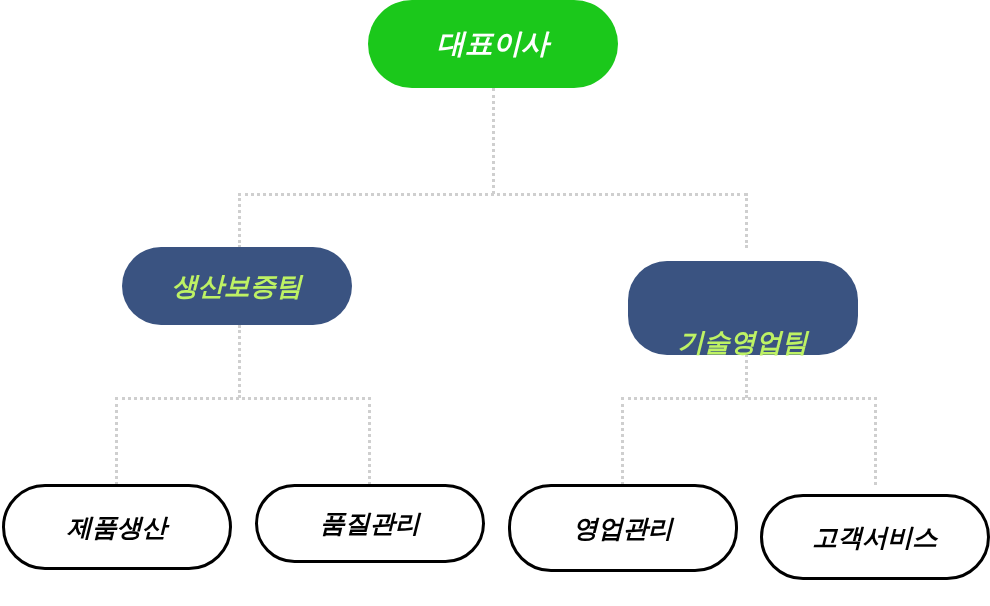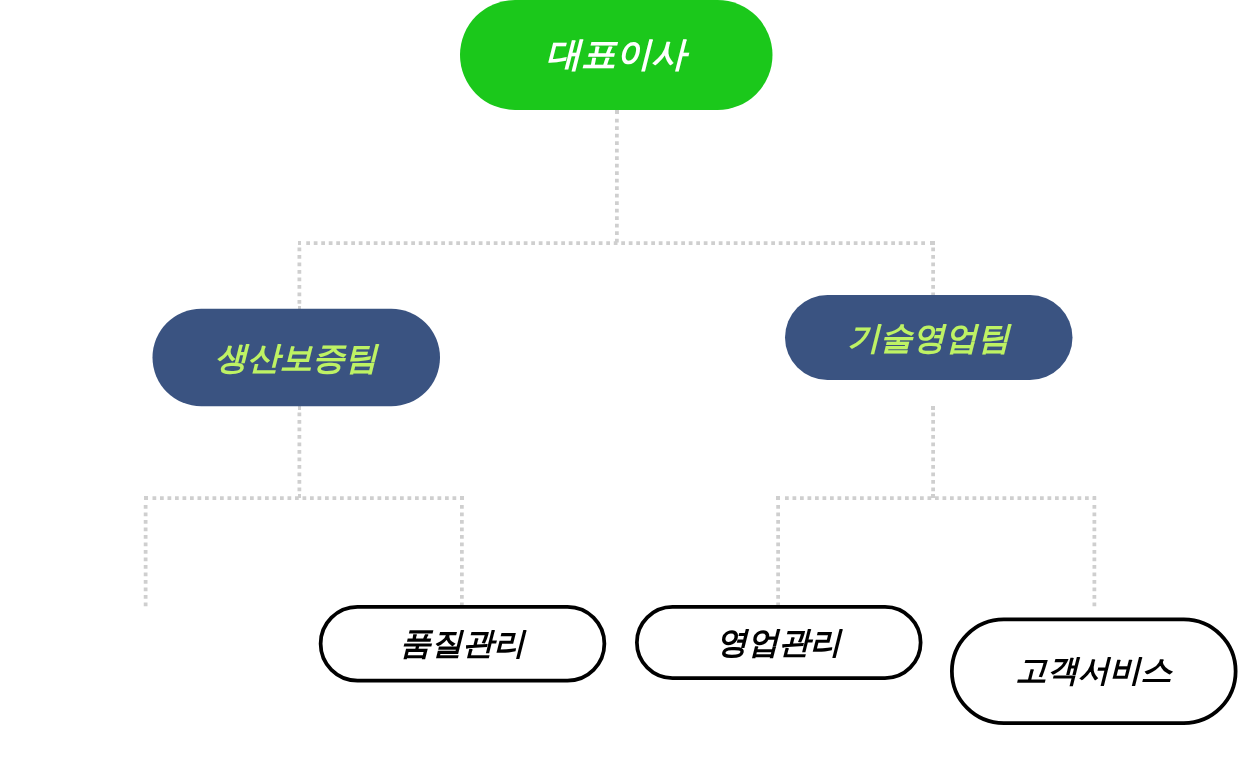--- a/index.html
+++ b/index.html
@@ -110,30 +110,33 @@
   </div>
 
   <div class="node node-root" style="left:368px; top:0px; width:250px; height:88px;">
     <span class="node-label">대표이사</span>
   </div>
 
   <div class="node node-team" style="left:122px; top:247px; width:230px; height:78px;">
     <span class="node-label">생산보증팀</span>
   </div>
 
-  <div class="node node-team" style="left:628px; top:236px; width:230px; height:68px;">
+  <div class="node node-team" style="left:628px; top:261px; width:230px; height:94px;align-items:flex-end;">
     <span class="node-label">기술영업팀</span>
   </div>
 
+  <div class="node node-leaf" style="left:2px; top:484px; width:230px; height:86px;">
+    <span class="node-label">제품생산</span>
+  </div>
 
-  <div class="node node-leaf" style="left:255px; top:484px; width:230px; height:62px;">
+  <div class="node node-leaf" style="left:255px; top:484px; width:230px; height:79px;">
     <span class="node-label">품질관리</span>
   </div>
 
-  <div class="node node-leaf" style="left:508px; top:484px; width:230px; height:60px;">
+  <div class="node node-leaf" style="left:508px; top:484px; width:230px; height:88px;">
     <span class="node-label">영업관리</span>
   </div>
 
   <div class="node node-leaf" style="left:760px; top:484px; width:230px; height:86px;margin-top:10px;">
     <span class="node-label">고객서비스</span>
   </div>
 
 </div>
 
 </body></html>

